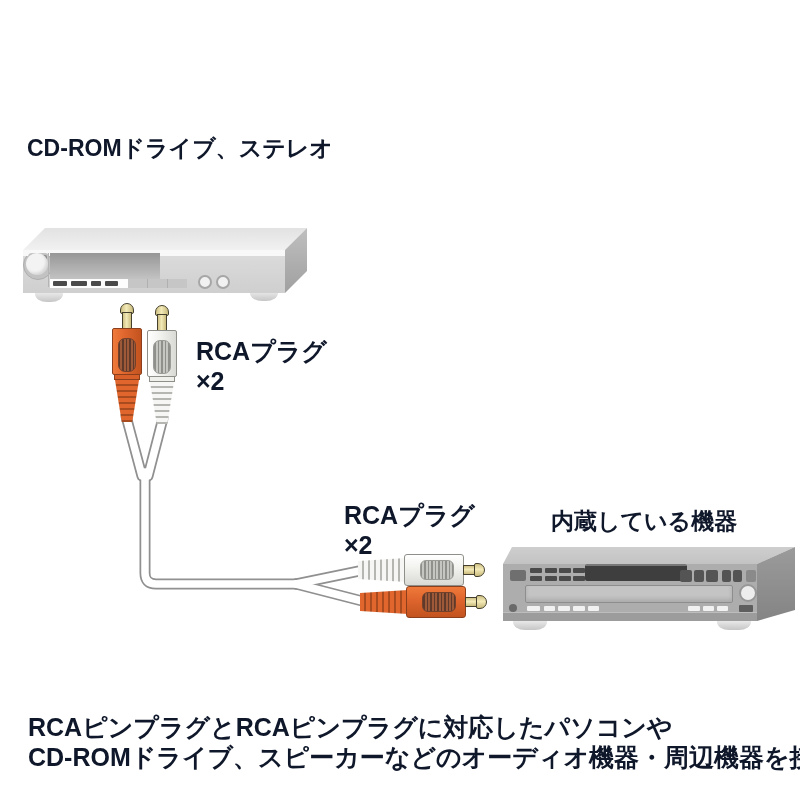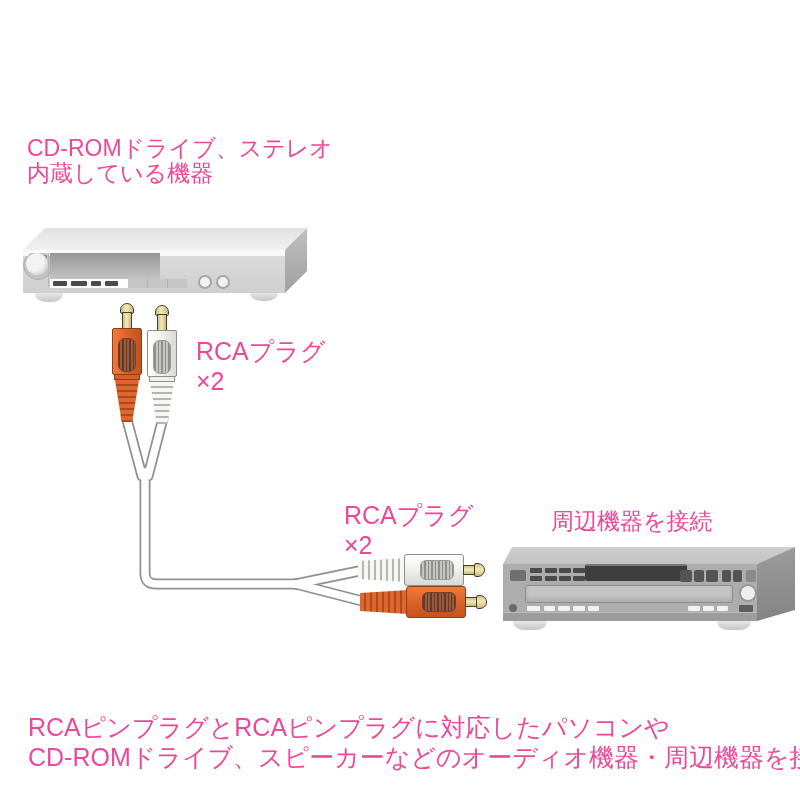--- a/index.html
+++ b/index.html
@@ -1,19 +1,19 @@
 <!DOCTYPE html>
 <html><head>
 <meta charset="utf-8">
 <style>
   html,body { margin:0; padding:0; background:#fff; }
   .stage { position:relative; width:800px; height:800px; background:#ffffff; overflow:hidden;
            font-family:"Liberation Sans", sans-serif; color:#1f1f1f; }
   .abs { position:absolute; }
-  .lbl { position:absolute; font-weight:normal; color:#ec4899; white-space:nowrap; }
+  .lbl { position:absolute; font-weight:bold; color:#0f172a; white-space:nowrap; }
 
   
   #source-label { left:27px; top:136px; font-size:23px; line-height:24.5px; }
   #plug-label-top { left:196px; top:336px; font-size:25px; line-height:30px; }
   #plug-label-bottom { left:344px; top:500px; font-size:25px; line-height:30px; }
   #target-label { left:551px; top:506px; font-size:23px; }
   #caption { left:28px; top:712px; font-size:25px; line-height:30px; }
 
   
   .face { position:absolute; }
@@ -90,21 +90,20 @@
   .plug-h.white .boot  { background:repeating-linear-gradient(90deg,#f6f6f4 0 4px,#b5b5b1 4px 6px); }
   .plug-h.white .body  { background:linear-gradient(180deg,#ffffff,#f3f3f0 40%,#d9d9d5); border:1.5px solid #8f8f8a; }
 </style>
 </head>
 <body>
 
 <div class="stage">
 
   <div class="lbl" id="source-label">
     <div>CD-ROMドライブ、ステレオ</div>
-    <div>内蔵している機器</div>
   </div>
 
   <div class="abs" id="src-device">
     <div class="face top"></div>
     <div class="face side"></div>
     <div class="foot" style="left:12px; top:64px; width:28px; height:10px;"></div>
     <div class="foot" style="left:227px; top:63px; width:28px; height:10px;"></div>
     <div class="face front">
       <div class="face band"></div>
       <div class="face power"></div>
@@ -177,21 +176,21 @@
     <div class="tip"></div>
   </div>
   <div class="plug-h red" style="left:360px; top:586px;">
     <div class="boot"></div>
     <div class="body"></div>
     <div class="knurl"></div>
     <div class="shaft"></div>
     <div class="tip"></div>
   </div>
 
-  <div class="lbl" id="target-label">周辺機器を接続</div>
+  <div class="lbl" id="target-label">内蔵している機器</div>
 
   <div class="abs" id="dst-device">
     <div class="face top"></div>
     <div class="face side"></div>
     <div class="foot" style="left:10px; top:73px; width:34px; height:10px;"></div>
     <div class="foot" style="left:214px; top:73px; width:34px; height:10px;"></div>
     <div class="face front">
       <div class="face plinth"></div>
       <div class="face btnA"></div>
       <div class="gdash" style="left:27px; top:4px;"></div>

